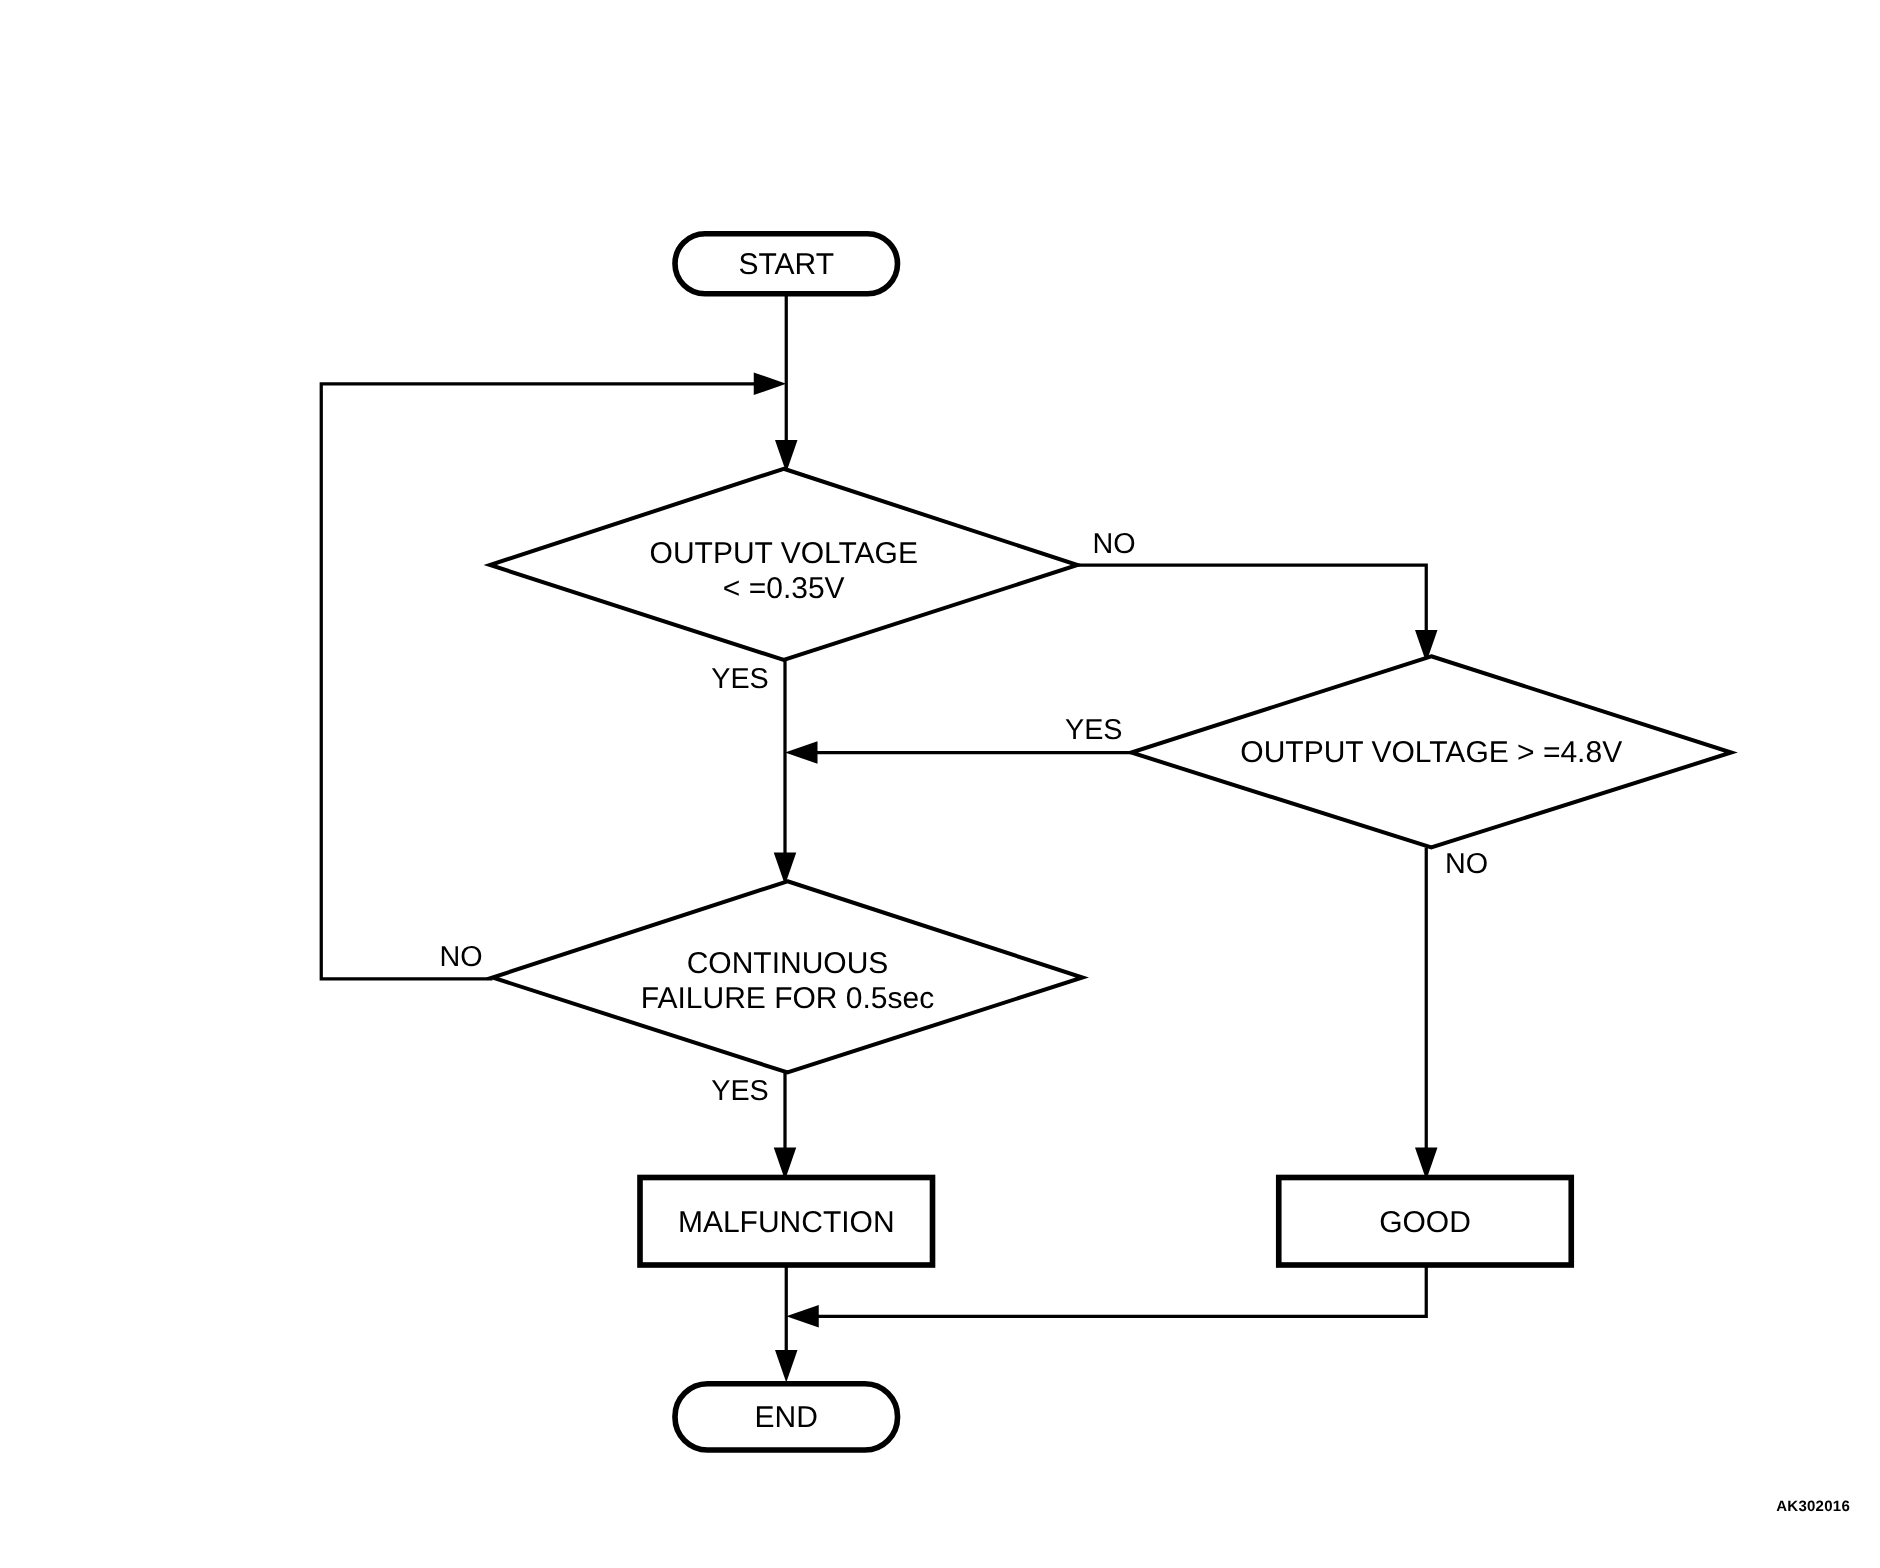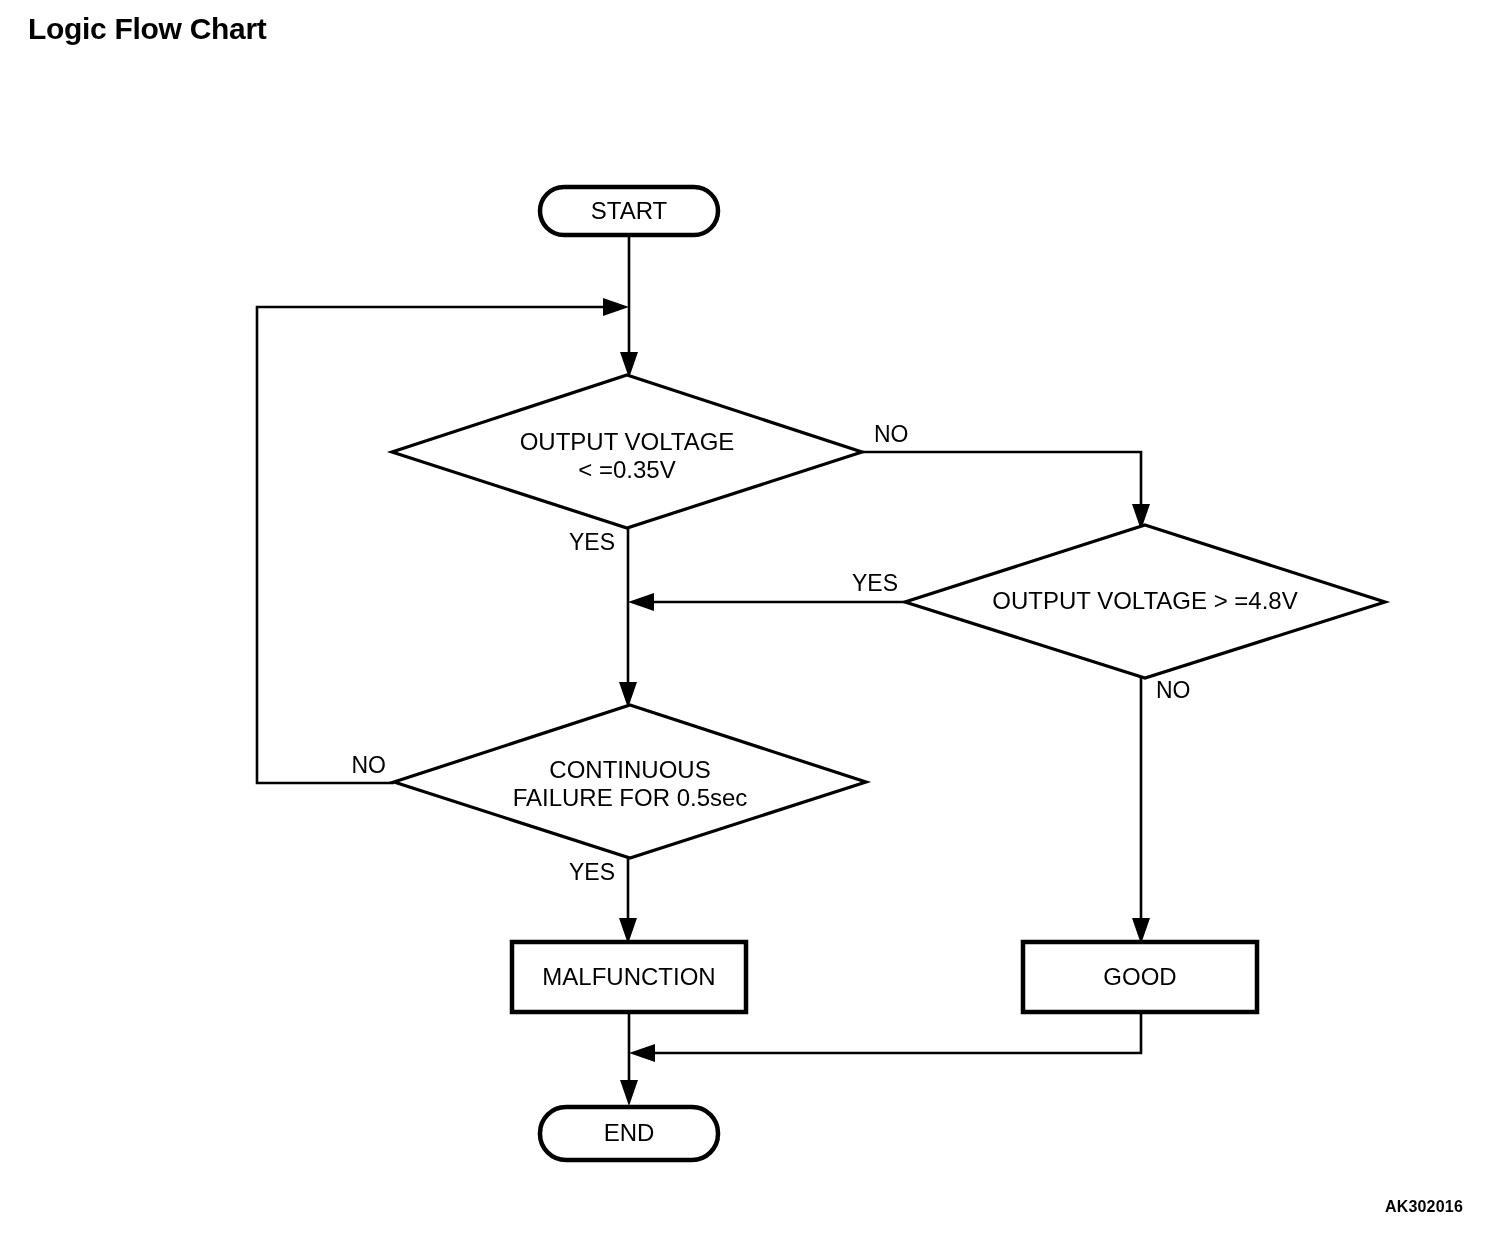--- a/index.html
+++ b/index.html
@@ -25,23 +25,23 @@
     left: 28px;
     top: 12px;
     font-size: 30px;
     font-weight: bold;
     letter-spacing: -0.3px;
     font-family: "Liberation Sans", sans-serif;
     white-space: nowrap;
   }
   .figure-code {
     position: absolute;
-    right: 41px;
+    right: 24px;
     top: 1198px;
-    font-size: 16px;
+    font-size: 12px;
     font-weight: bold;
     letter-spacing: 0.2px;
     font-family: "Liberation Sans", sans-serif;
     white-space: nowrap;
   }
   svg.flow {
     position: absolute;
     left: 0;
     top: 0;
     width: 1504px;
@@ -83,21 +83,20 @@
     dominant-baseline: middle;
   }
   .edge-label.right-anchored { text-anchor: end; }
   .edge-label.left-anchored  { text-anchor: start; }
 </style>
 </head>
 <body>
 
 <div id="page-root">
 
-  <div class="page-title">Logic Flow Chart</div>
 
   <svg class="flow" viewBox="0 0 1504 1254">
 
     <g>
       <line class="conn" x1="629" y1="235" x2="629" y2="370"></line>
       <polygon class="arrow-head" points="629,378 620,352 638,352"></polygon>
     </g>
 
     <g>
       <path class="conn" d="M 862 452 L 1141 452 L 1141 518"></path>

